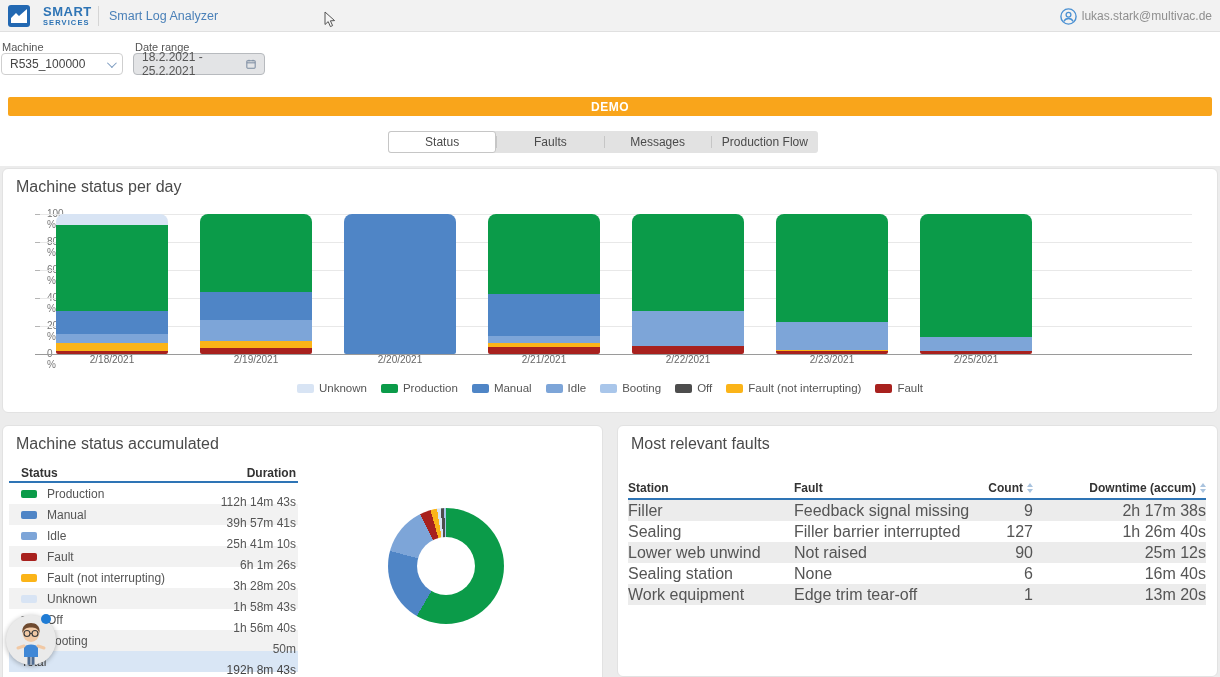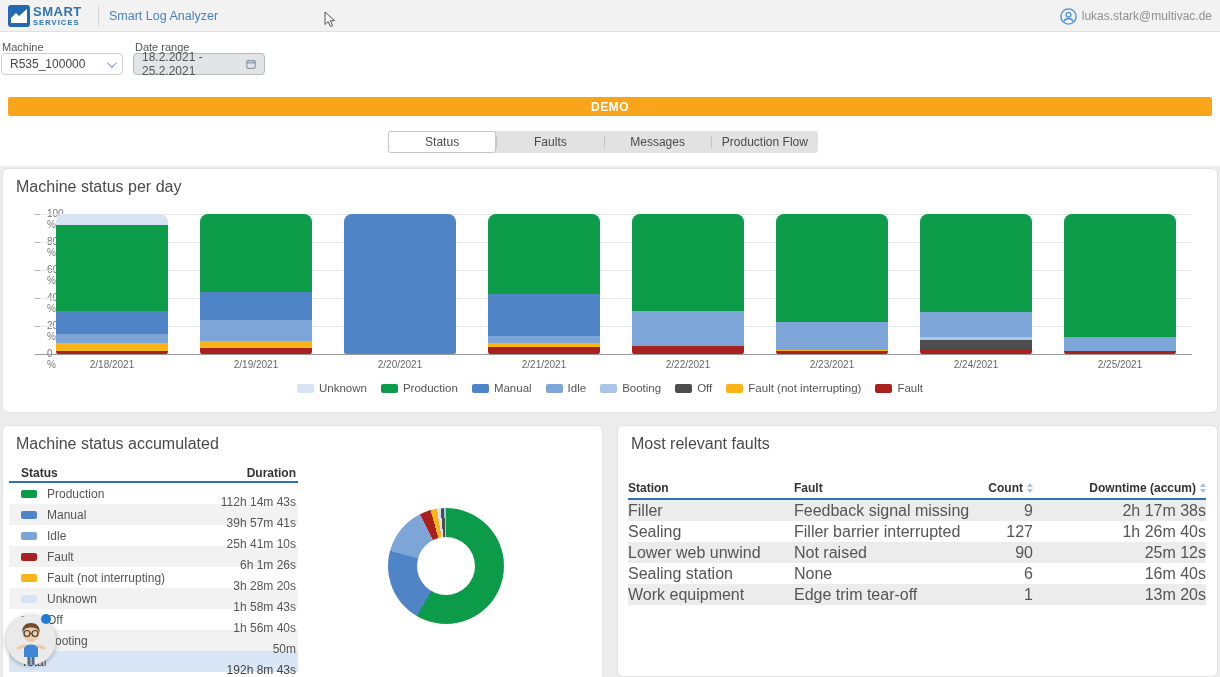--- a/index.html
+++ b/index.html
@@ -3,21 +3,21 @@
 <meta charset="utf-8">
 <style>
   * { margin:0; padding:0; box-sizing:border-box; }
   html,body { width:1220px; height:677px; overflow:hidden; background:#ececec;
               font-family:"Liberation Sans", sans-serif; }
   .page { position:relative; width:1220px; height:677px; overflow:hidden; }
 
   
   .app-header { position:absolute; left:0; top:0; width:1220px; height:32px;
                 background:#f2f2f2; border-bottom:1px solid #e0e0e0; }
-  .logo { position:absolute; left:8px; top:5px; display:flex; gap:3px;justify-content:center; }
+  .logo { position:absolute; left:8px; top:5px; display:flex; gap:13px;justify-content:center; }
   .logo-icon { width:22px; height:22px; }
   .logo-text { line-height:1; color:#2e74b5; }
   .logo-line1 { font-size:13px; font-weight:bold; letter-spacing:.5px; }
   .logo-line2 { font-size:7.5px; font-weight:bold; letter-spacing:1.1px; margin-top:1px; }
   .hdr-divider { position:absolute; left:98px; top:6px; width:1px; height:20px; background:#d5d5d5; }
   .app-title { position:absolute; left:109px; top:9px; font-size:12.5px; color:#4a80b8; }
   .user-chip { position:absolute; right:8px; top:0; height:32px; display:flex; align-items:center; gap:5px; }
   .user-email { font-size:12px; color:#8f8f8f; }
   .cursor { position:absolute; left:324px; top:11px; }
 
@@ -52,21 +52,21 @@
   .plot { position:absolute; left:37px; top:45px; width:1152px; height:140px; }
   .gridline { position:absolute; left:0; width:100%; height:1px; background:#e8e8e8; }
   .gridline::before { content:''; position:absolute; left:-5px; width:5px; height:1px; background:#b5b5b5; }
   .gridline.axis { background:#9a9a9a; }
   .gridline.axis::before { background:#9a9a9a; }
   .bars-row { position:absolute; left:37px; top:45px; width:1152px; height:158px; display:flex; }
   .bar-slot { width:144px; display:flex; flex-direction:column; }
   .bar { width:112px; margin:0 auto; height:140px; display:flex; flex-direction:column-reverse;
          border-radius:8px 8px 2px 2px; overflow:hidden; cursor:pointer; }
   .seg { width:100%; }
-  .x-label { text-align:center; font-size:10px; color:#666; margin-top:5px; }
+  .x-label { text-align:center; font-size:10px; color:#666; }
   .legend { position:absolute; left:0; top:213px; width:100%; display:flex; justify-content:center;
             gap:14px; align-items:center; }
   .leg-item { display:flex; align-items:center; gap:5px; font-size:11.5px; color:#555; cursor:pointer; }
   .leg-sw { width:17px; height:9px; border-radius:2px; }
 
   #panel-accumulated { left:2px; top:425px; width:601px; height:278px; }
   .acc-table { position:absolute; left:6px; top:38px; width:289px; }
   .acc-head { display:flex; align-items:center; height:19px; padding:0 2px 0 12px;
               border-bottom:2px solid #2e74b5; font-size:12px; font-weight:bold; color:#333; }
   .acc-head .dur { margin-left:auto; }
@@ -226,30 +226,20 @@
           <div class="x-label">2/22/2021</div>
         </div>
         <div class="bar-slot">
           <div class="bar">
             <div class="seg" style="height: 2%; background: rgb(168, 33, 30);"></div>
             <div class="seg" style="height: 1%; background: rgb(251, 180, 24);"></div>
             <div class="seg" style="height: 20%; background: rgb(125, 165, 216);"></div>
             <div class="seg" style="height: 77%; background: rgb(11, 155, 73);"></div>
           </div>
           <div class="x-label">2/23/2021</div>
-        </div>
-        <div class="bar-slot">
-          <div class="bar">
-            <div class="seg" style="height: 3%; background: rgb(168, 33, 30);"></div>
-            <div class="seg" style="height: 7%; background: rgb(77, 77, 77);"></div>
-            <div class="seg" style="height: 2%; background: rgb(169, 198, 234);"></div>
-            <div class="seg" style="height: 18%; background: rgb(125, 165, 216);"></div>
-            <div class="seg" style="height: 70%; background: rgb(11, 155, 73);"></div>
-          </div>
-          <div class="x-label">2/24/2021</div>
         </div>
         <div class="bar-slot">
           <div class="bar">
             <div class="seg" style="height: 2%; background: rgb(168, 33, 30);"></div>
             <div class="seg" style="height: 10%; background: rgb(125, 165, 216);"></div>
             <div class="seg" style="height: 88%; background: rgb(11, 155, 73);"></div>
           </div>
           <div class="x-label">2/25/2021</div>
         </div>
       </div>

